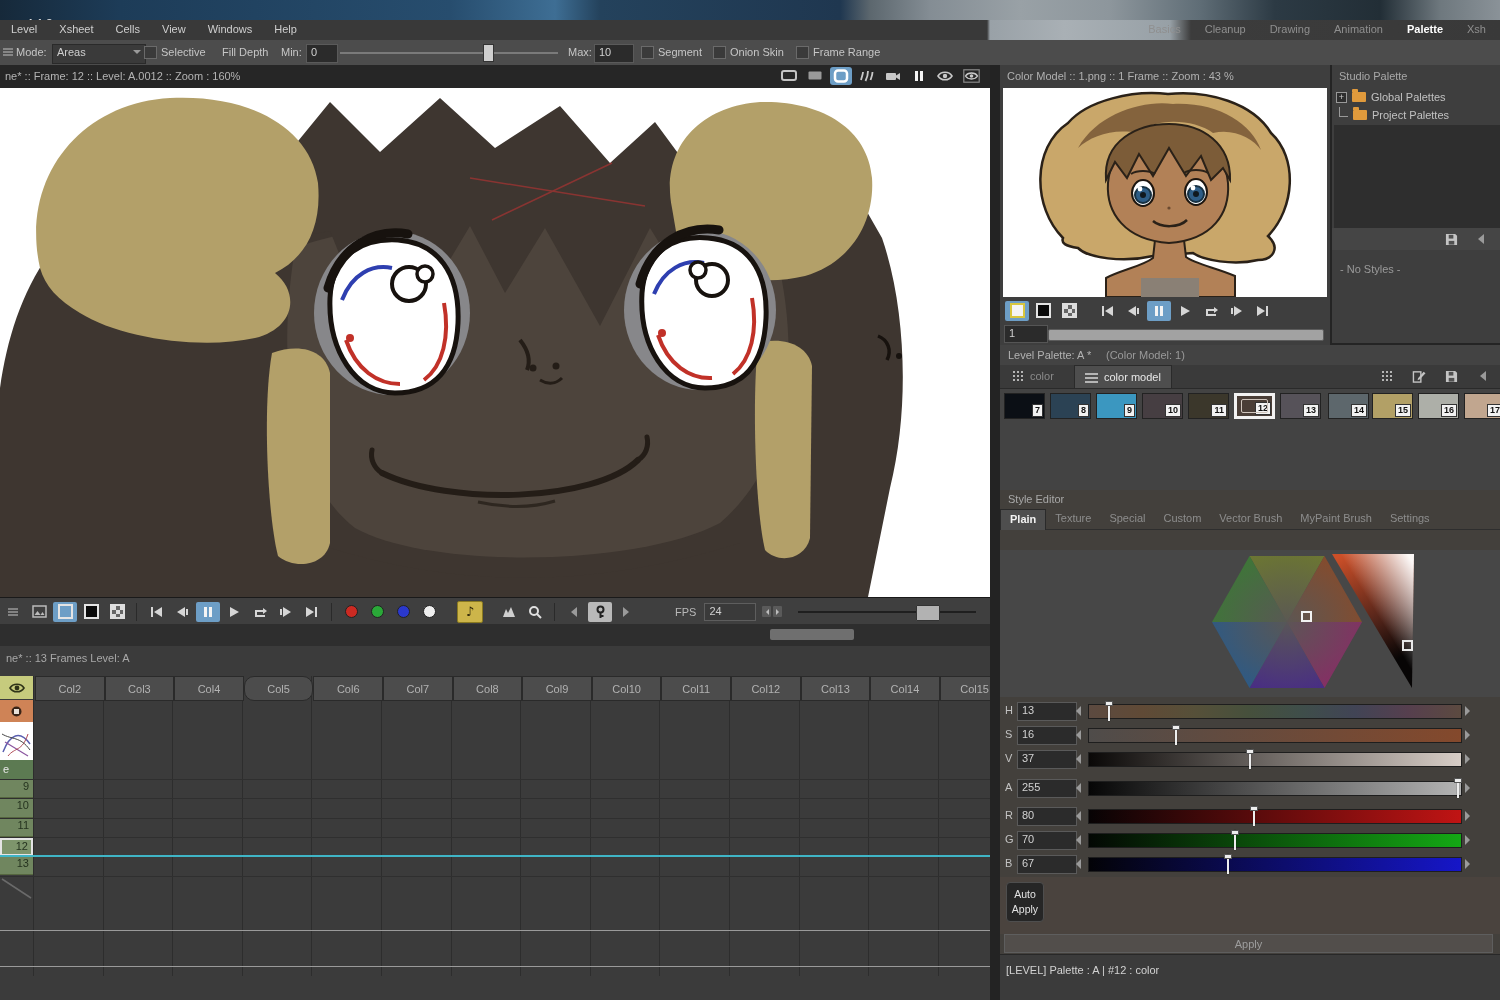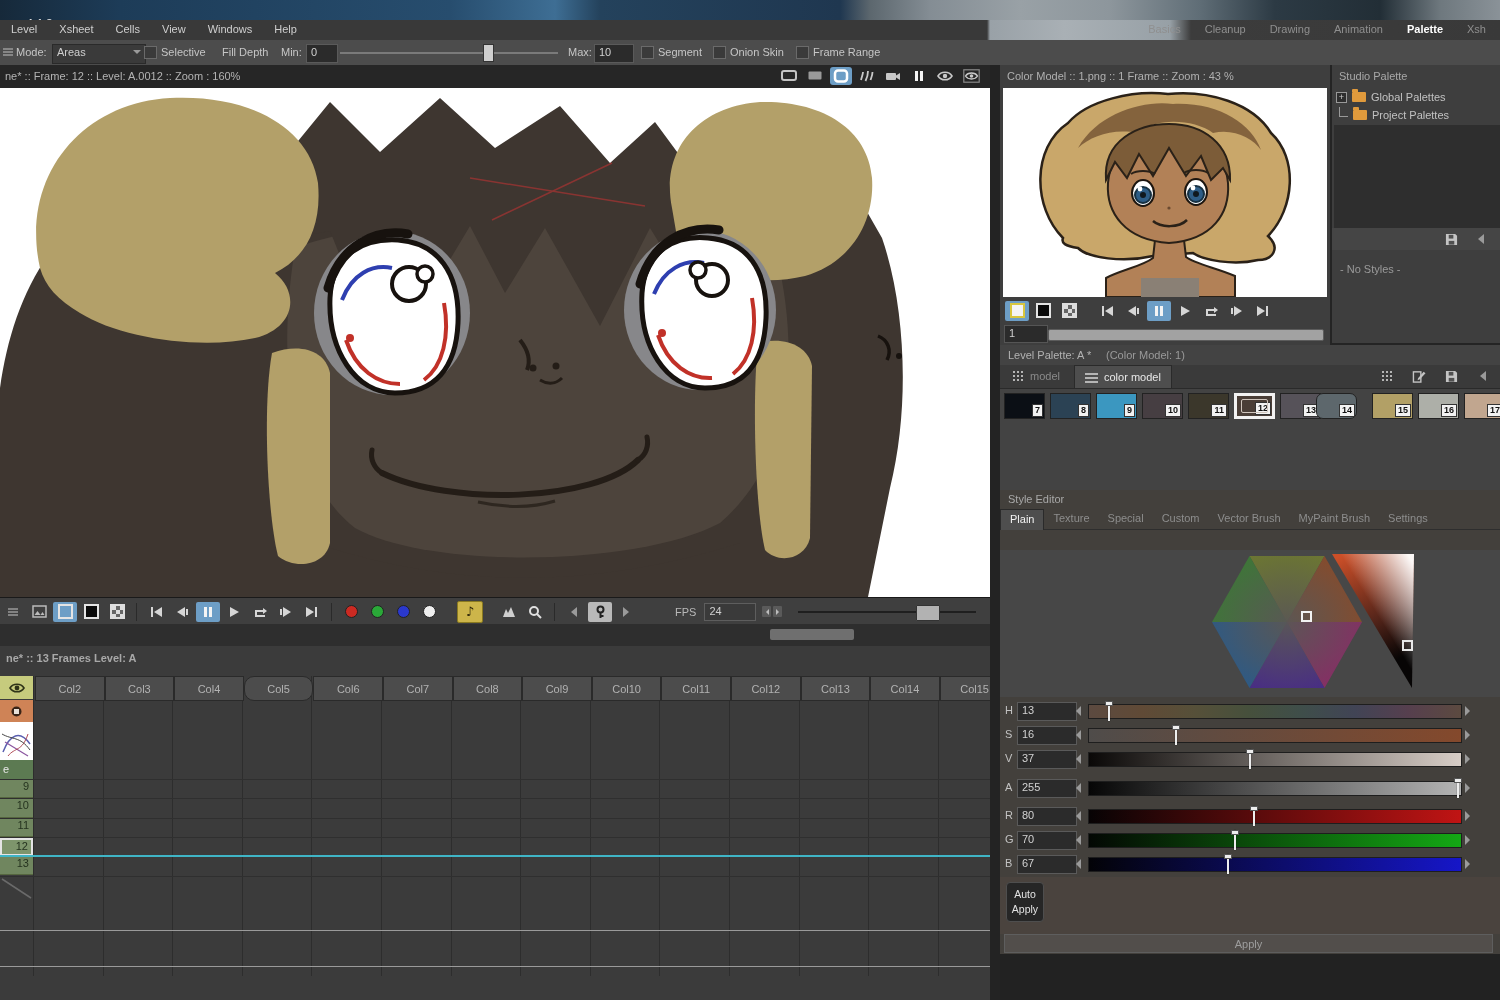--- a/index.html
+++ b/index.html
@@ -46,21 +46,21 @@
   .mini-arrows i{width:9px;height:11px;background:#5a5a5a;display:inline-block;border-radius:1px;position:relative;}
   .mini-arrows i:before{content:"";position:absolute;top:3px;border:3px solid transparent;}
   .mini-arrows .l:before{left:1px;border-right-color:#bdbdbd;}
   .mini-arrows .r:before{left:3px;border-left-color:#bdbdbd;}
   #fr-slider{position:relative;flex:1;height:2px;background:#1f1f1f;margin:0 14px 0 16px;}
   #fr-slider .h{position:absolute;top:-6px;width:22px;height:14px;background:#b2b2b2;border:1px solid #333;border-radius:1px;}
   #hscroll{left:0;top:624px;width:990px;height:22px;background:#2e2e2e;border-bottom:1px solid #1c1c1c;}
   #hscroll .h{position:absolute;left:770px;top:5px;width:84px;height:11px;background:#6f6f6f;border-radius:2px;}
   
   #xsheet{left:0;top:646px;width:990px;height:354px;background:#3b3b3b;overflow:hidden;}
-  #xsheet .hdr{position:absolute;left:6px;top:6px;color:#a8a8a8;font-weight:bold;}
+  #xsheet .hdr{position:absolute;left:6px;top:6px;color:#a8a8a8;}
   .colcell{position:absolute;top:30px;height:23px;background:#4c4c4c;border:1px solid #2a2a2a;color:#b2b2b2;display:flex;align-items:center;justify-content:center;}
   #grid-v{position:absolute;left:33px;top:30px;width:957px;height:300px;background:repeating-linear-gradient(90deg,#2d2d2d 0,#2d2d2d 1px,transparent 1px,transparent 69.6px);}
   .hline{position:absolute;left:0;width:990px;height:1px;background:#2f2f2f;}
   .hline.light{background:#9a9a9a;}
   .hline.cyan{background:#3fb5c6;height:2px;}
   .lcell{position:absolute;left:0;width:33px;}
   .framecell{position:absolute;left:0;width:33px;background:#70865f;color:#25331f;text-align:right;padding-right:4px;box-sizing:border-box;border-bottom:1px solid #55663f;font-size:11px;}
   .framecell.sel{background:#7e956c;border:2px solid #e4e4e4;padding-right:3px;}
   
   #divider{left:990px;top:65px;width:10px;height:935px;background:#232323;}
@@ -97,21 +97,21 @@
   .grid9{display:inline-block;width:12px;height:12px;background:radial-gradient(#b5b5b5 1.1px,transparent 1.3px);background-size:4px 4px;}
   .list3{display:inline-block;width:13px;height:11px;background:
     linear-gradient(#b5b5b5,#b5b5b5) 0 1px/13px 2px no-repeat,
     linear-gradient(#b5b5b5,#b5b5b5) 0 5px/13px 2px no-repeat,
     linear-gradient(#b5b5b5,#b5b5b5) 0 9px/13px 2px no-repeat;}
   
   #style-editor{left:1000px;top:490px;width:500px;height:464px;background:#43403c;}
   #se-title{position:absolute;left:8px;top:3px;color:#a8a8a8;}
   #se-tabs{position:absolute;left:0;top:19px;width:500px;height:20px;display:flex;border-bottom:1px solid #2e2e2e;}
   .se-tab{padding:3px 9px 0 9px;color:#8d8d8d;height:17px;}
-  .se-tab.active{background:#4e4e4e;color:#f2f2f2;border:1px solid #2a2a2a;border-bottom:none;}
+  .se-tab.active{background:#4e4e4e;color:#f2f2f2;border:1px solid #2a2a2a;border-bottom:none;font-weight:bold;}
   #se-modes{position:absolute;left:0;top:39px;width:500px;height:21px;display:flex;}
   .se-mode{width:160px;height:20px;background:#4a4a4a;border:1px solid #303030;color:#cacaca;display:flex;align-items:center;justify-content:center;margin-top:45px;}
   #picker{position:absolute;left:0;top:60px;width:500px;height:147px;background:#474747;}
   .sl-row{position:absolute;left:0;width:500px;height:21px;}
   .sl-label{position:absolute;left:5px;top:3px;color:#c2c2c2;}
   .sl-val{position:absolute;left:17px;top:1px;width:50px;height:15px;background:#2b2b2b;border:1px solid #5a5a5a;color:#d2d2d2;padding:1px 4px;}
   .sl-arr{position:absolute;top:5px;width:0;height:0;border:5px solid transparent;}
   .sl-arr.l{left:76px;border-right-color:#9a9a9a;border-left-width:0;}
   .sl-arr.r{left:465px;border-left-color:#9a9a9a;border-right-width:0;}
   .sl-bar{position:absolute;left:88px;top:3px;width:372px;height:13px;border:1px solid #1e1e1e;}
@@ -562,21 +562,21 @@
       </div>
     <div id="no-styles">- No Styles -</div>
   </div>
 
   <div id="level-palette" class="abs">
     <span id="lp-title">Level Palette: A *</span>
     <span id="lp-model">(Color Model: 1)</span>
     <div id="lp-tabrow">
       <div class="lp-tab" style="left:2px">
         <span class="grid9"></span>
-        <span>model</span>
+        <span>color</span>
       </div>
       <div class="lp-tab active" style="left:74px">
         <span class="list3"></span>
         <span>color model</span>
       </div>
     </div>
     <div id="lp-tools">
         <span class="vbtn">
           <span class="grid9"></span>
         </span>
@@ -614,21 +614,21 @@
         </div>
         <div class="swatch" style="left: 188px; background: rgb(59, 55, 43);">
           <span class="badge">11</span>
         </div>
         <div class="swatch sel" style="left: 234px; background: rgb(74, 62, 55);">
           <span class="badge">12</span>
         </div>
         <div class="swatch" style="left: 280px; background: rgb(86, 82, 89);">
           <span class="badge">13</span>
         </div>
-        <div class="swatch" style="left: 316px; background: rgb(93, 103, 108); border-radius: 7px;">
+        <div class="swatch" style="left: 328px; background: rgb(93, 103, 108);">
           <span class="badge">14</span>
         </div>
         <div class="swatch" style="left: 372px; background: rgb(178, 160, 102);">
           <span class="badge">15</span>
         </div>
         <div class="swatch" style="left: 418px; background: rgb(173, 175, 168);">
           <span class="badge">16</span>
         </div>
         <div class="swatch" style="left: 464px; background: rgb(193, 166, 143);">
           <span class="badge">17</span>
@@ -747,14 +747,17 @@
           </span>
           <i class="sl-arr r"></i>
         </div>
       </div>
     <div id="below-sliders">
       <div id="auto-apply">Auto Apply</div>
     </div>
     <div id="apply-btn">Apply</div>
   </div>
 
+  <div id="statusbar" class="abs">
+    <span class="t">[LEVEL]   Palette : A | #12 : color</span>
+  </div>
 
 </div>
 
 </body></html>

